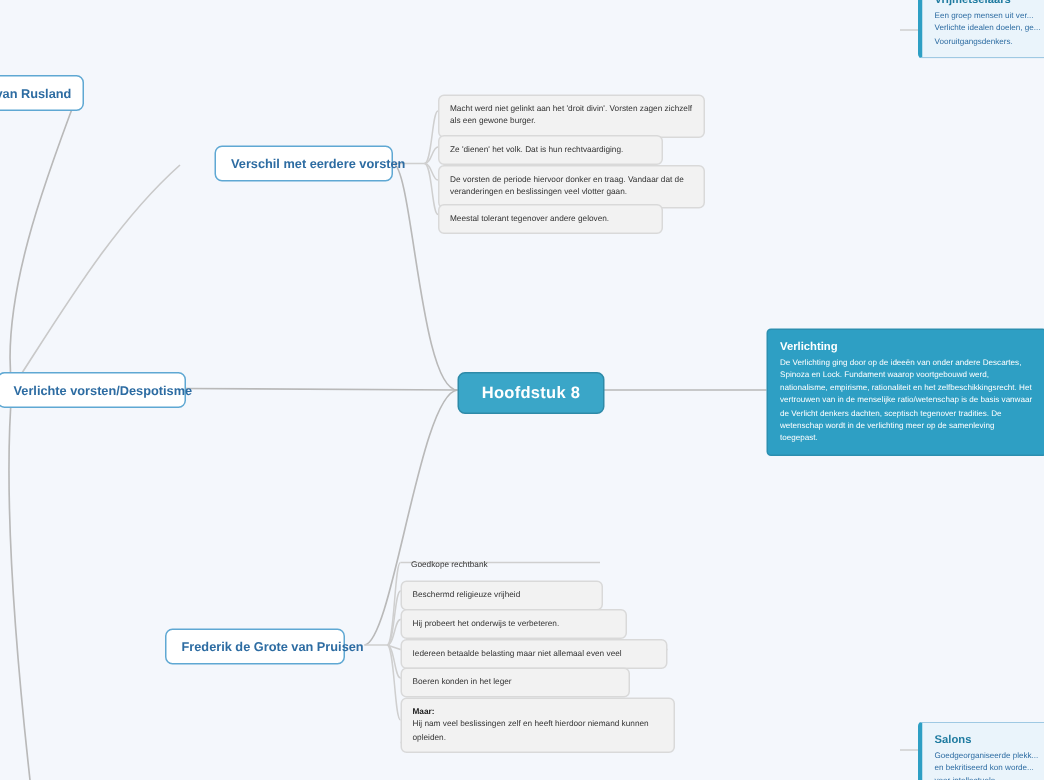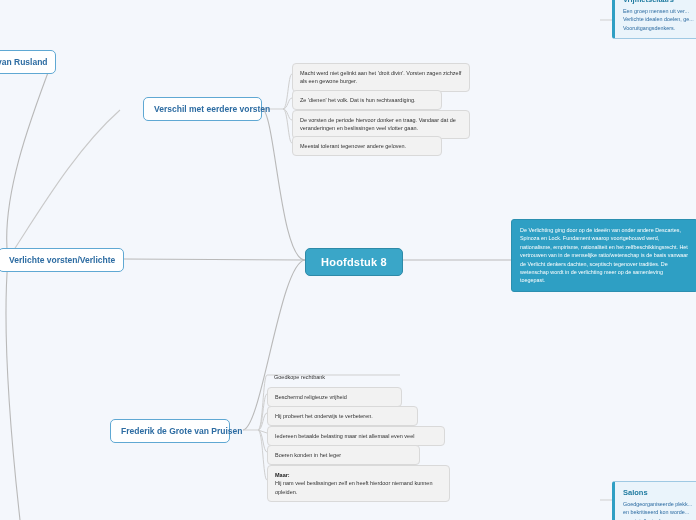--- a/index.html
+++ b/index.html
@@ -178,21 +178,21 @@
     <span>Ze 'dienen' het volk. Dat is hun rechtvaardiging.</span>
   </div>
   <div class="node sub-node" style="left:292px; top:110px; width:178px;">
     <span>De vorsten de periode hiervoor donker en traag. Vandaar dat de veranderingen en beslissingen veel vlotter gaan.</span>
   </div>
   <div class="node sub-node" style="left:292px; top:136px; width:150px;">
     <span>Meestal tolerant tegenover andere geloven.</span>
   </div>
 
   <div class="node edge-node" style="left:-2px; top:248px; width:126px;">
-    <span>Verlichte vorsten/Verlichte</span>
+    <span>Verlichte vorsten/Despotisme</span>
   </div>
 
   <div class="node edge-node" style="left:-14px; top:50px; width:70px; text-align:right; padding-right:8px;">
     <span>van Rusland</span>
   </div>
 
   <div class="node branch-node" style="left:110px; top:419px; width:120px;">
     <span>Frederik de Grote van Pruisen</span>
   </div>
 
@@ -215,20 +215,21 @@
     <b>Maar:</b><br>
     <span>Hij nam veel beslissingen zelf en heeft hierdoor niemand kunnen opleiden.</span>
   </div>
 
   <div class="node info-panel" style="left:612px; top:-12px; width:96px;">
     <span class="info-title">Vrijmetselaars</span>
     <span class="info-body">Een groep mensen uit ver... Verlichte idealen doelen, ge... Vooruitgangsdenkers.</span>
   </div>
 
   <div class="node info-panel filled" style="left:511px; top:219px; width:187px;">
+    <span class="info-title">Verlichting</span>
     <span class="info-body">De Verlichting ging door op de ideeën van onder andere Descartes, Spinoza en Lock. Fundament waarop voortgebouwd werd, nationalisme, empirisme, rationaliteit en het zelfbeschikkingsrecht. Het vertrouwen van in de menselijke ratio/wetenschap is de basis vanwaar de Verlicht denkers dachten, sceptisch tegenover tradities. De wetenschap wordt in de verlichting meer op de samenleving toegepast.</span>
   </div>
 
   <div class="node info-panel" style="left:612px; top:481px; width:96px;">
     <span class="info-title">Salons</span>
     <span class="info-body">Goedgeorganiseerde plekk... en bekritiseerd kon worde... voor intellectuele...</span>
   </div>
 
 </div>
 

